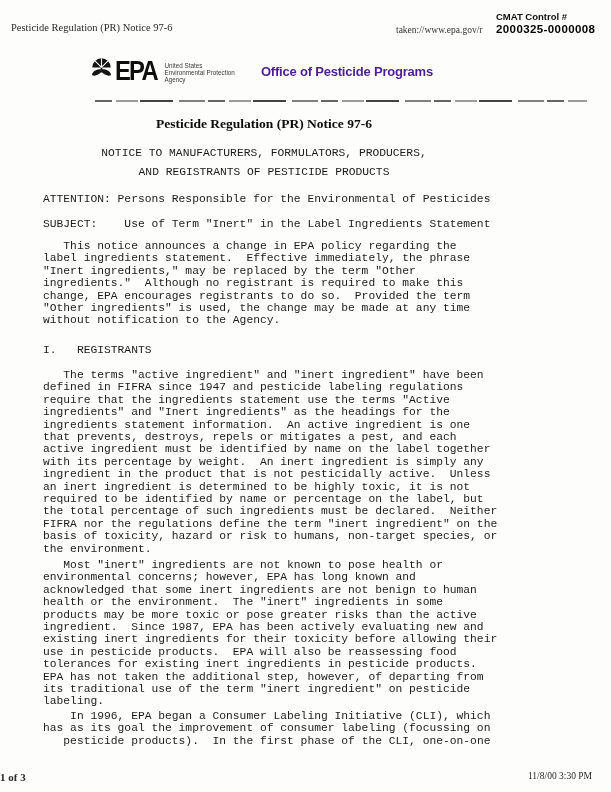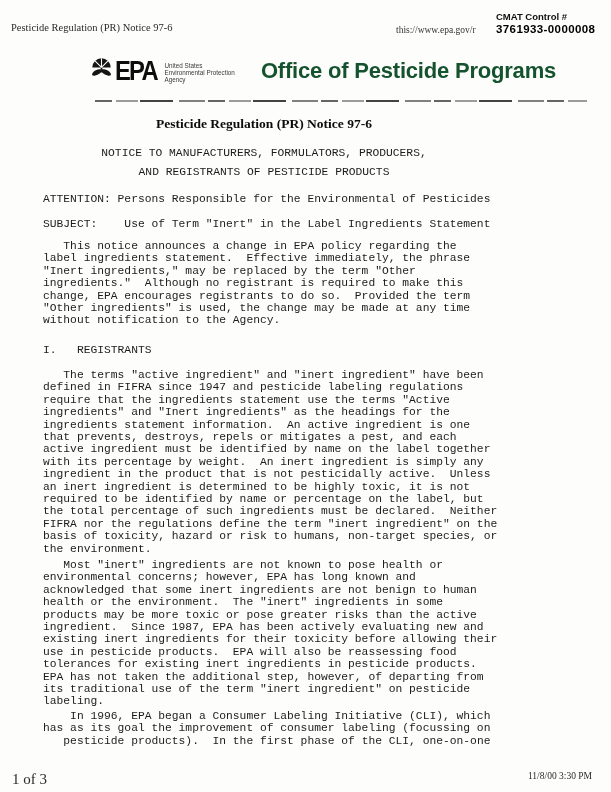--- a/index.html
+++ b/index.html
@@ -42,55 +42,55 @@
     transform:scaleX(0.88); transform-origin:left center;
     color:#0d0d0d; margin-left:2px;
   }
   .agency-text {
     font-family:"Liberation Sans","DejaVu Sans",sans-serif;
     font-size:6.3px; line-height:7.2px; white-space:pre;
     color:#3a3a3a; margin-left:2px; margin-top:3px;
   }
   .office-title {
     font-family:"Liberation Sans","DejaVu Sans",sans-serif;
-    font-weight:bold; font-size:22px; letter-spacing:-0.2px;
-    color:#14532d; margin-left:26px;
+    font-weight:bold; font-size:13px; letter-spacing:-0.2px;
+    color:#4c1d95; margin-left:26px;
   }
   .divider {
     left:95px; top:100px; width:492px; height:2px;
     background:repeating-linear-gradient(90deg,
       #4a4a4a 0 17px, transparent 17px 21px,
       #8a8a8a 21px 43px, transparent 43px 45px,
       #222 45px 78px, transparent 78px 84px,
       #6a6a6a 84px 110px, transparent 110px 113px);
     opacity:0.85;
   }
   .doc-title {
     left:0; top:116px; width:528px; text-align:center;
     font-family:"Liberation Serif","DejaVu Serif",serif;
     font-weight:bold; font-size:13.5px; color:#0c0c0c;
   }
   .notice-block {
     left:0; top:144px; width:528px; text-align:center;
     line-height:19px;
   }
   .body-col { left:43px; }
-  .footer-left { left:12px; top:771px; font-family:"Liberation Serif","DejaVu Serif",serif; font-size:15px; color:#2a2a2a; }
+  .footer-left { left:0; top:771px; font-family:"Liberation Serif","DejaVu Serif",serif; font-size:11px; color:#2a2a2a;font-weight:bold; }
   .footer-right { left:0; top:771px; width:592px; text-align:right; font-family:"Liberation Serif","DejaVu Serif",serif; font-size:9.5px; color:#2a2a2a; }
 </style>
 </head>
 <body>
 
 <div class="abs serif-small" style="left:11px; top:22px;">Pesticide Regulation (PR) Notice 97-6</div>
 
-<div class="abs url-text" style="left:396px; top:25px;">this://www.epa.gov/r</div>
+<div class="abs url-text" style="left:396px; top:25px;">taken://www.epa.gov/r</div>
 
 <div class="abs cmat-box">
   <div class="cmat-label">CMAT Control #</div>
-  <div class="cmat-number">3761933-0000008</div>
+  <div class="cmat-number">2000325-0000008</div>
 </div>
 
 <div class="abs masthead">
   <span style="display:inline-block;">
     <svg viewBox="0 0 30 32" width="23" height="26" aria-hidden="true">
       <g fill="#151515">
         <path d="M3,14 A12,12 0 0,1 27,14 Z"></path>
         <ellipse cx="9" cy="20.5" rx="7" ry="3.1" transform="rotate(-28 9 20.5)"></ellipse>
         <ellipse cx="21" cy="20.5" rx="7" ry="3.1" transform="rotate(28 21 20.5)"></ellipse>
         <rect x="13.9" y="14" width="2.2" height="6.5"></rect>

